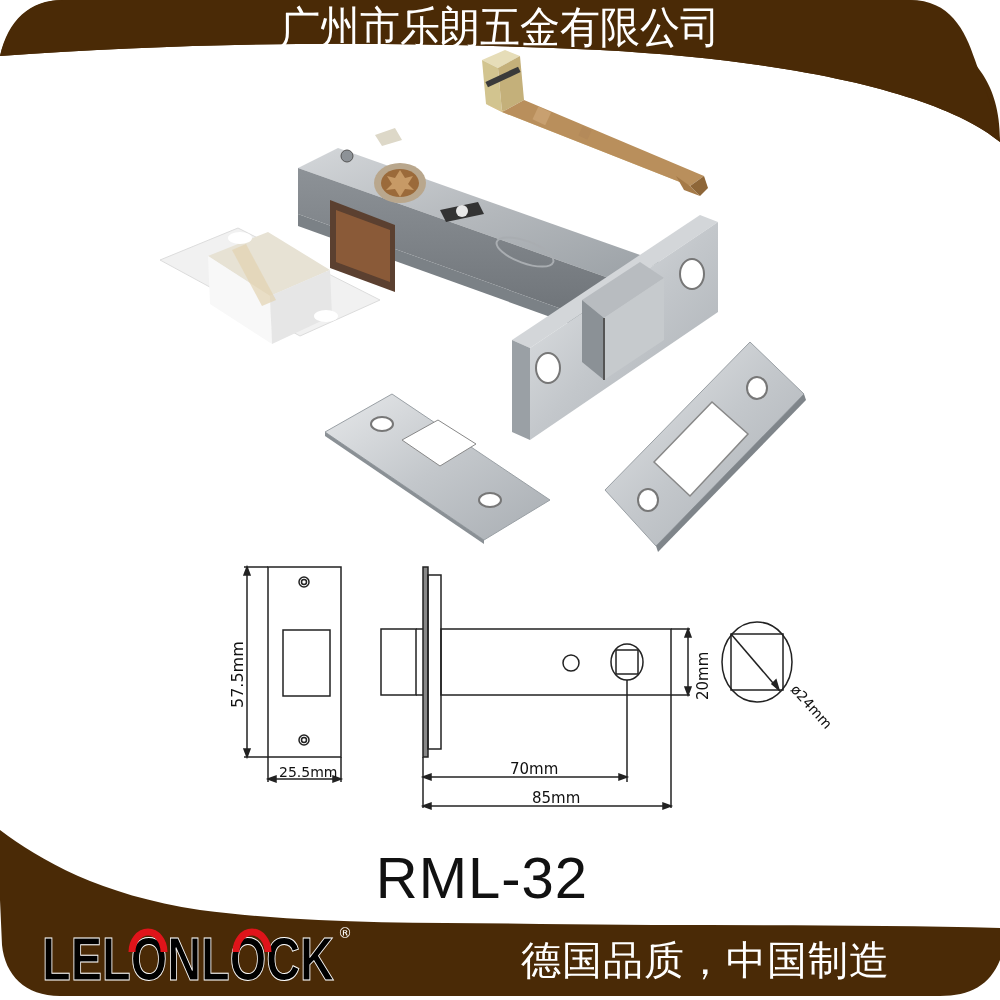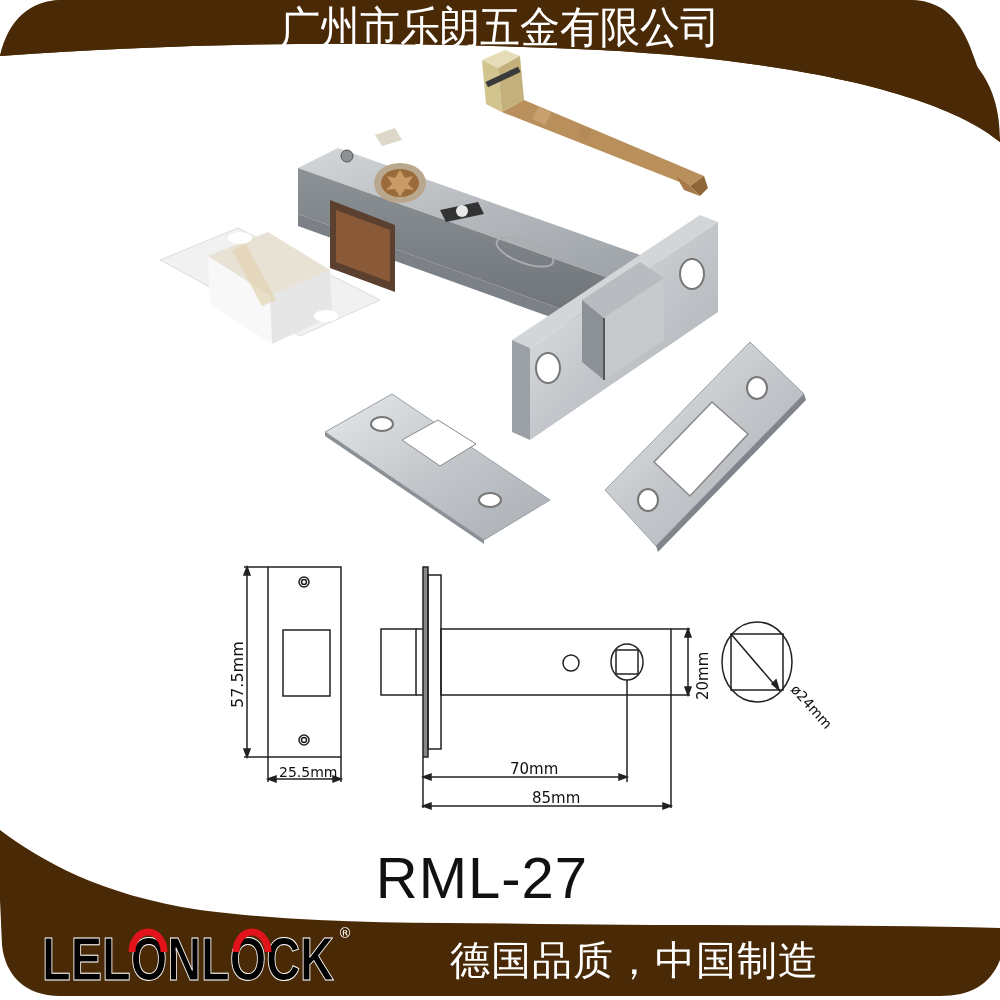--- a/index.html
+++ b/index.html
@@ -17,20 +17,21 @@
     }
     .model-number {
       position: absolute; left: 352px; top: 846px; width: 260px; text-align: center;
       font-family: "Liberation Sans", sans-serif; font-size: 58px; color: #111111;
       letter-spacing: 1px; line-height: 64px;
     }
     .slogan {
       position: absolute; left: 450px; top: 934px; width: 440px;
       color: #ffffff; font-size: 40px; line-height: 52px; letter-spacing: 1px;
       font-family: "DejaVu Sans", sans-serif;
+      text-align: right;
     }
     .brand-logo { position: absolute; left: 40px; top: 922px; width: 330px; height: 66px; }
     .dim-label { font-family: "DejaVu Sans", sans-serif; fill: #111; }
   </style>
 </head>
 <body>
 
 <svg class="layer" viewBox="0 0 1000 1000" xmlns="http://www.w3.org/2000/svg">
 
   <path d="M0,56 C8,20 30,0 62,0 L905,0 C940,0 958,20 962,50 L962,50 C970,60 1000,80 1000,140 L1000,142
@@ -197,21 +198,21 @@
   </g>
 
   <text class="dim-label" x="0" y="0" font-size="16" transform="translate(243,708) rotate(-90)">57.5mm</text>
   <text class="dim-label" x="279" y="777" font-size="14">25.5mm</text>
   <text class="dim-label" x="0" y="0" font-size="15" transform="translate(708,700) rotate(-90)">20mm</text>
   <text class="dim-label" x="510" y="774" font-size="15">70mm</text>
   <text class="dim-label" x="532" y="803" font-size="15">85mm</text>
   <text class="dim-label" x="0" y="0" font-size="14" transform="translate(790,690) rotate(48)">ø24mm</text>
 </svg>
 
-<div class="model-number">RML-27</div>
+<div class="model-number">RML-32</div>
 
 <svg class="brand-logo" viewBox="0 0 330 66" xmlns="http://www.w3.org/2000/svg">
   <text x="2" y="58" font-family="Liberation Sans, sans-serif" font-weight="bold" font-size="62" fill="#000" stroke="#ffffff" stroke-width="1" textLength="292" lengthAdjust="spacingAndGlyphs">LELONLOCK</text>
   <path d="M92,30 A16,20 0 0 1 124,30" fill="none" stroke="#e0141a" stroke-width="7"></path>
   <path d="M196,30 A16,20 0 0 1 228,30" fill="none" stroke="#e0141a" stroke-width="7"></path>
   <text x="298" y="16" font-family="DejaVu Sans, sans-serif" font-size="14" fill="#fff">®</text>
 </svg>
 
 <div class="slogan">德国品质，中国制造</div>
 

